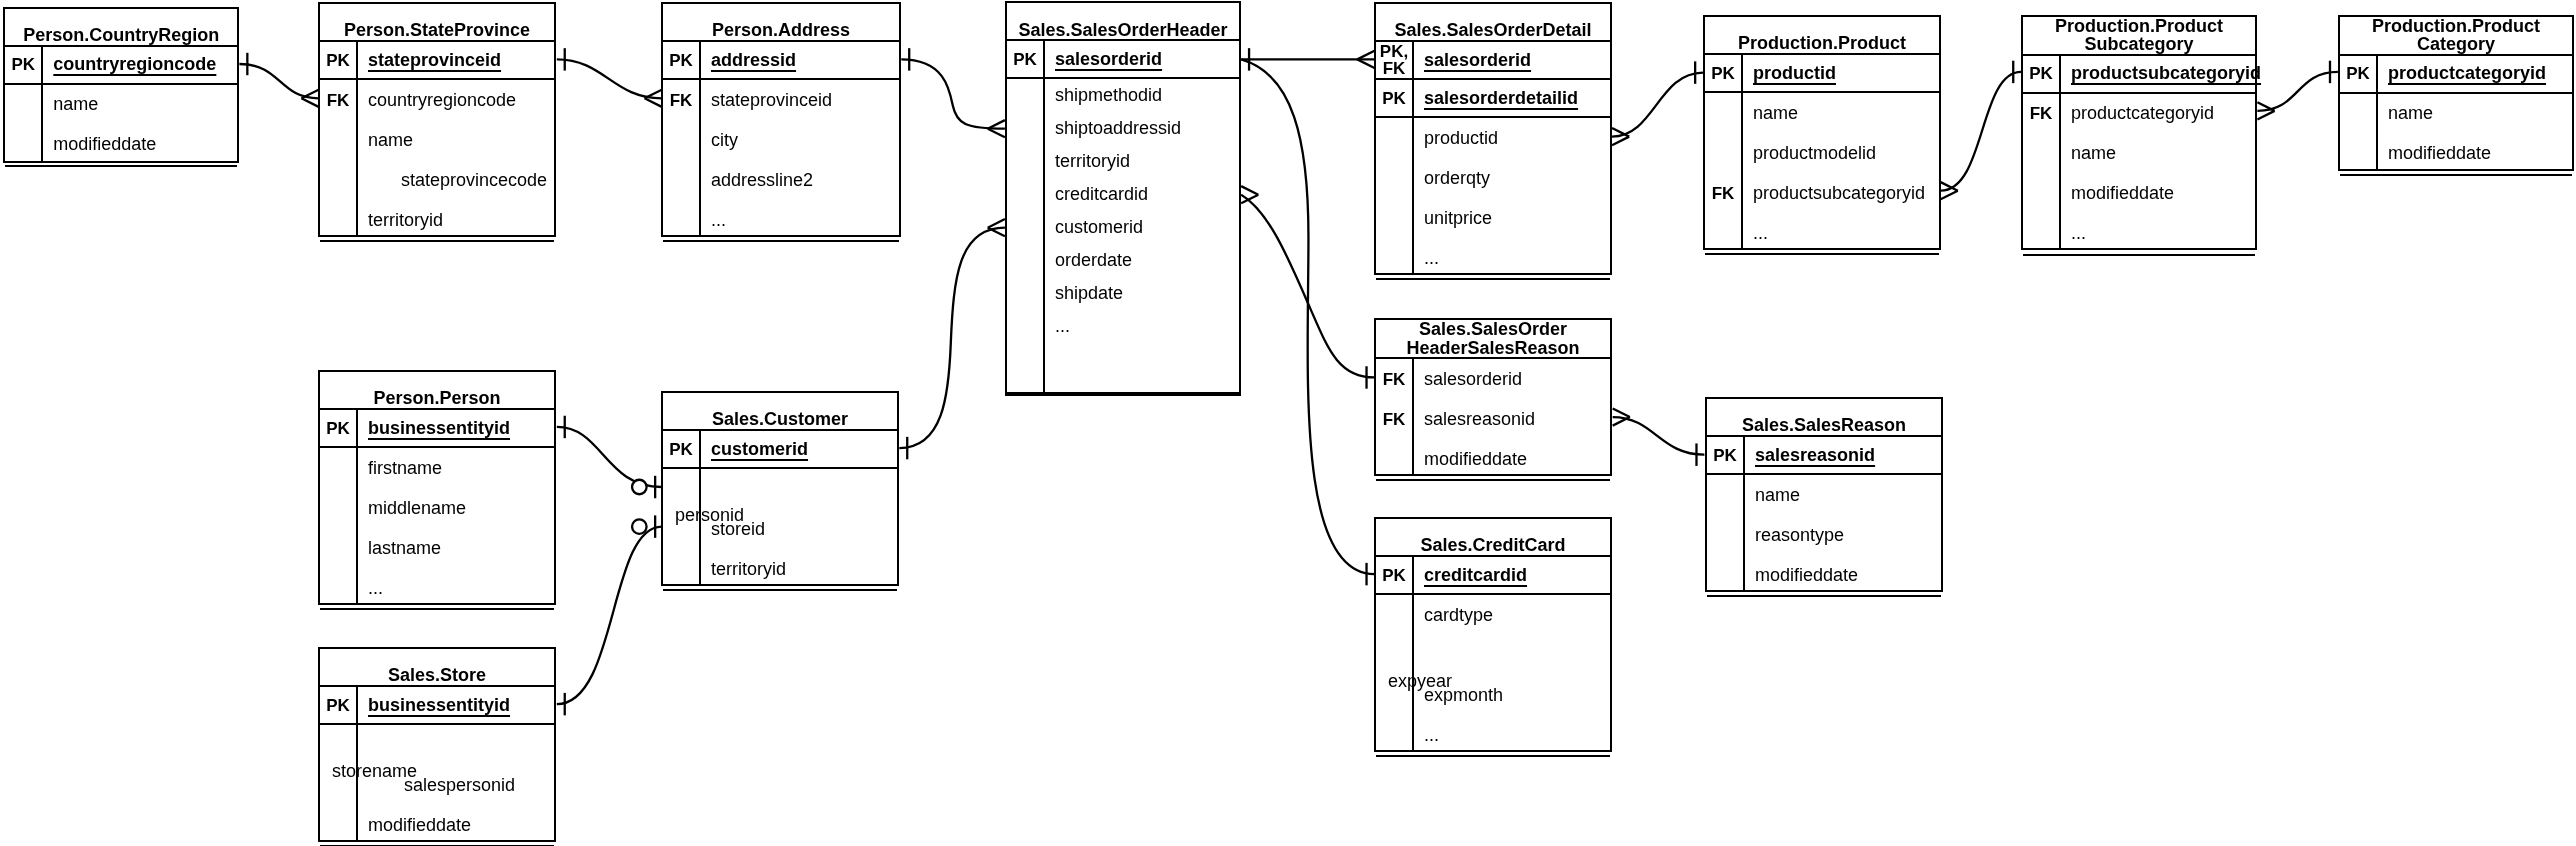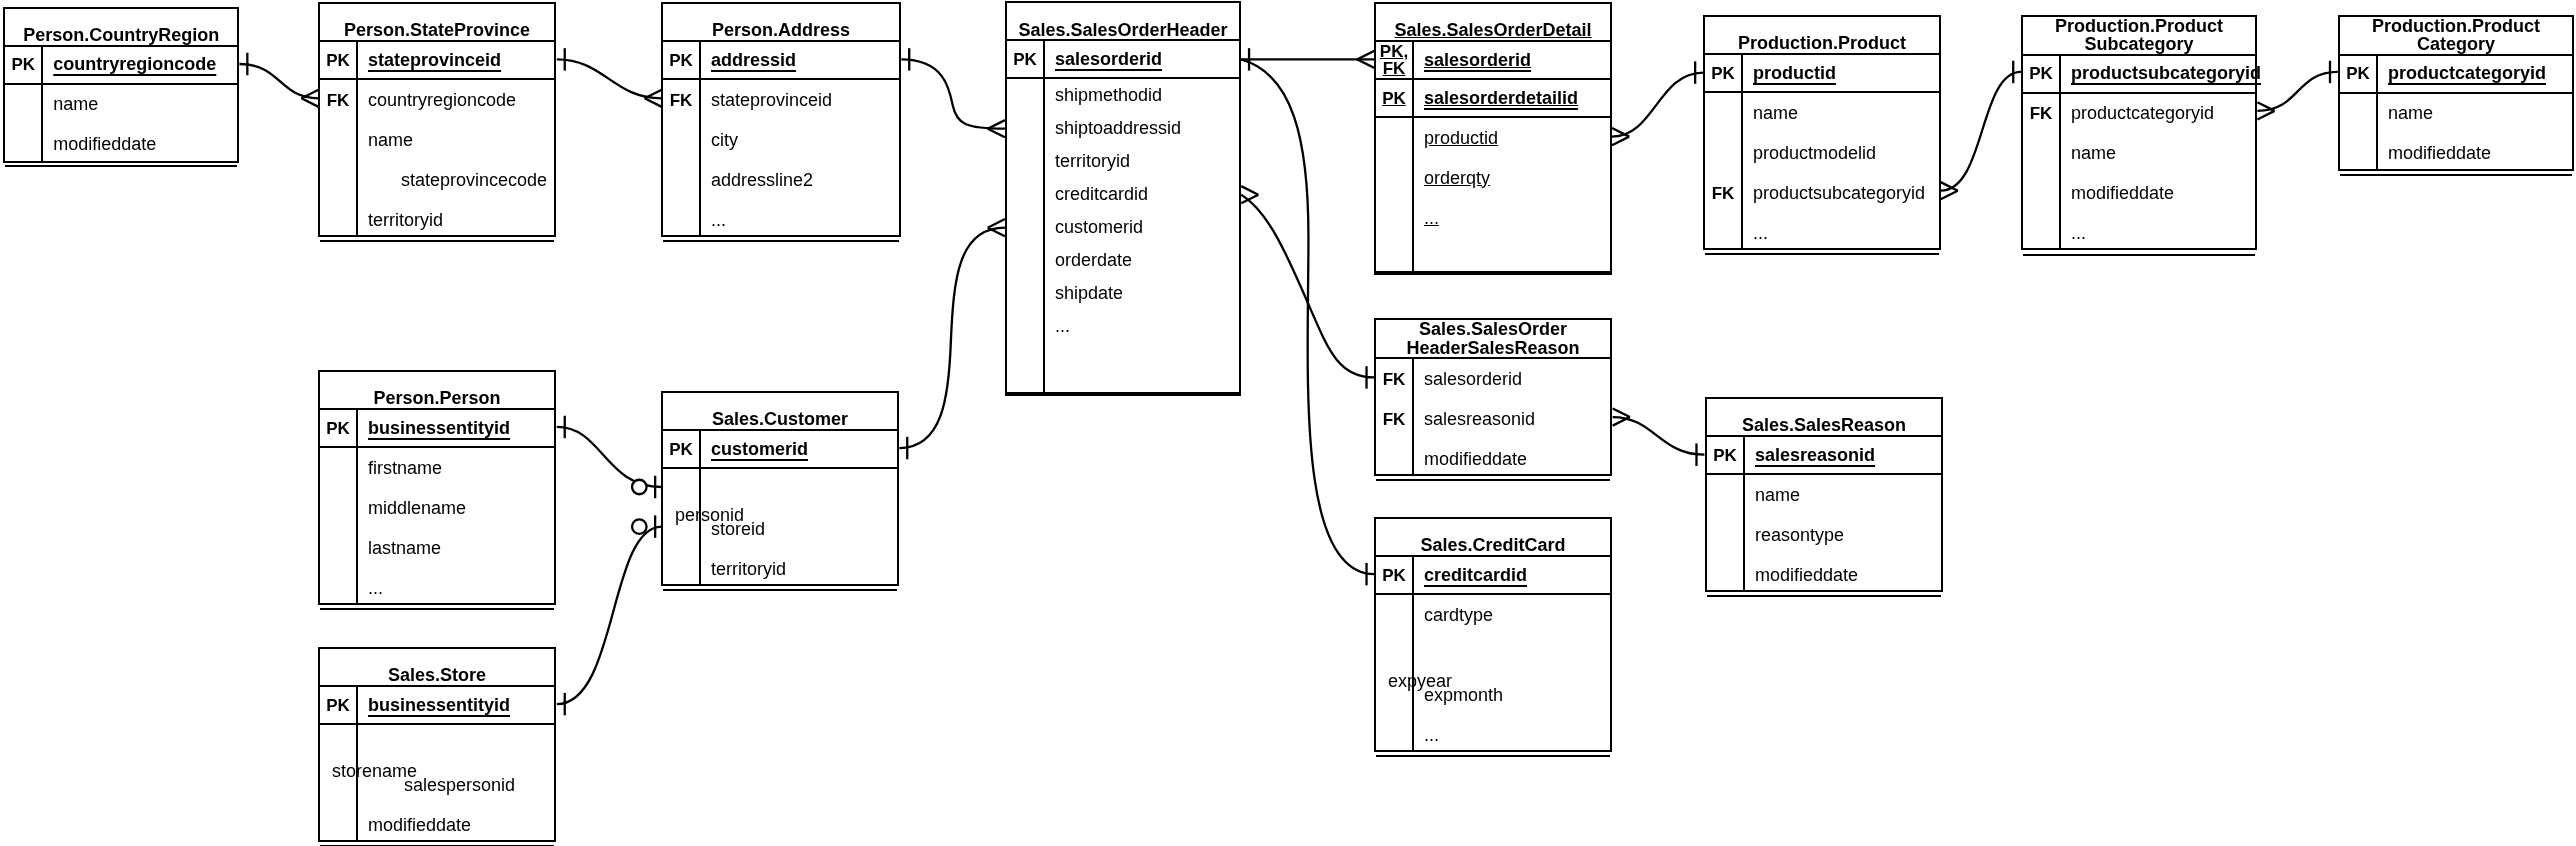--- a/index.html
+++ b/index.html
@@ -162,21 +162,21 @@
           <span class="key"></span>
           <span class="attr">shipdate</span>
         </div>
         <div class="row" style="height: 33px;">
           <span class="key"></span>
           <span class="attr">...</span>
         </div>
       </div>
       <div class="key-divider"></div>
     </div>
-    <div class="entity" style="left: 1374px; top: 2px; width: 238px; height: 273px; text-decoration: underline;">
+    <div class="entity" style="left: 1374px; top: 2px; width: 238px; height: 273px;">
       <div class="entity-title">
         <div>Sales.SalesOrderDetail</div>
       </div>
       <div class="compartment">
         <div class="row" style="height: 36px;">
           <span class="key">PK,
 FK</span>
           <span class="attr pk">salesorderid</span>
         </div>
       </div>
@@ -187,20 +187,24 @@
         </div>
       </div>
       <div class="compartment fill">
         <div class="row" style="height: 40px;">
           <span class="key"></span>
           <span class="attr">productid</span>
         </div>
         <div class="row" style="height: 40px;">
           <span class="key"></span>
           <span class="attr">orderqty</span>
+        </div>
+        <div class="row" style="height: 40px;">
+          <span class="key"></span>
+          <span class="attr">unitprice</span>
         </div>
         <div class="row" style="height: 40px;">
           <span class="key"></span>
           <span class="attr">...</span>
         </div>
       </div>
       <div class="key-divider"></div>
     </div>
     <div class="entity" style="left: 1703px; top: 15px; width: 238px; height: 235px;">
       <div class="entity-title">

